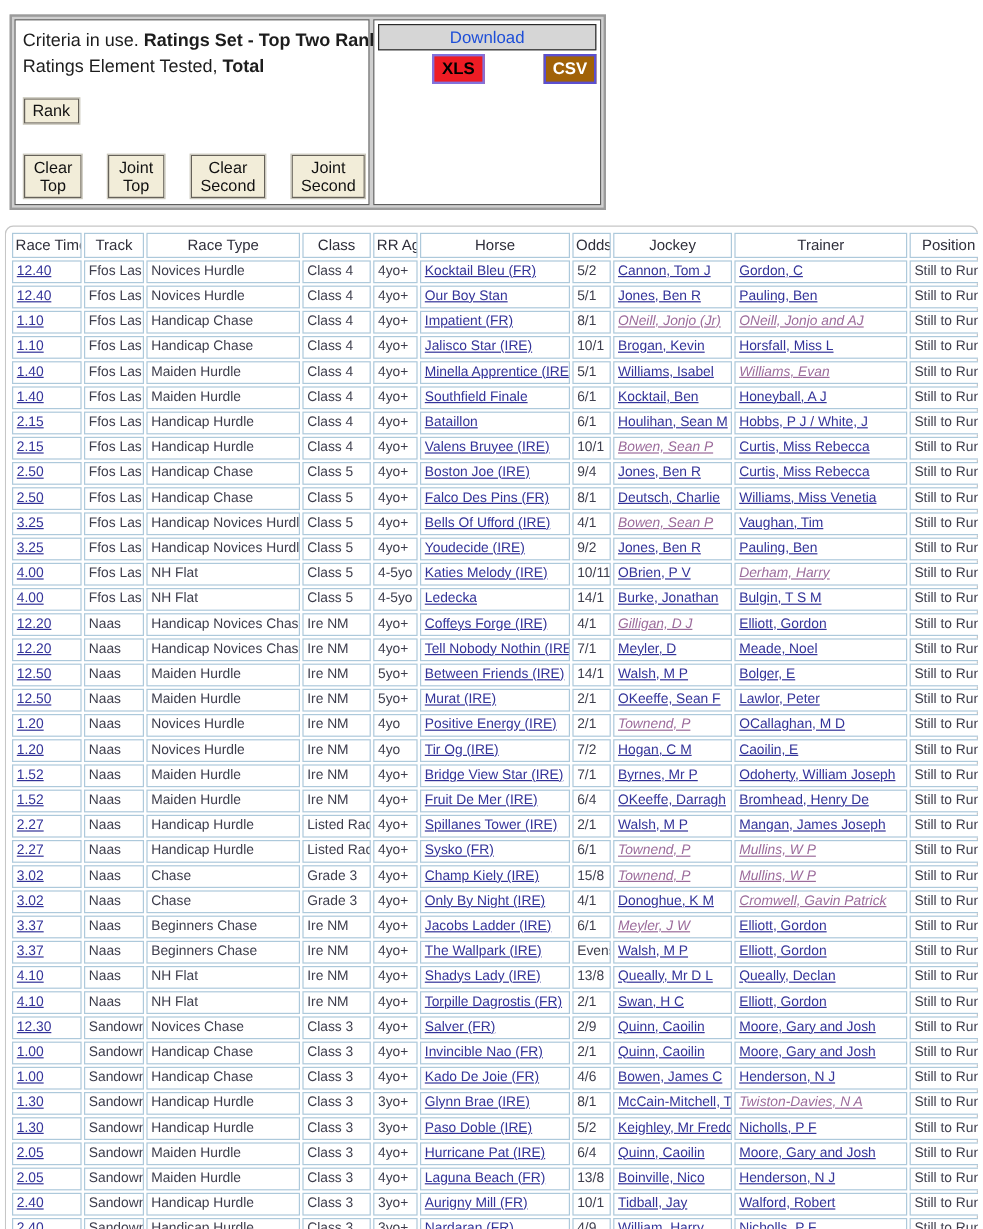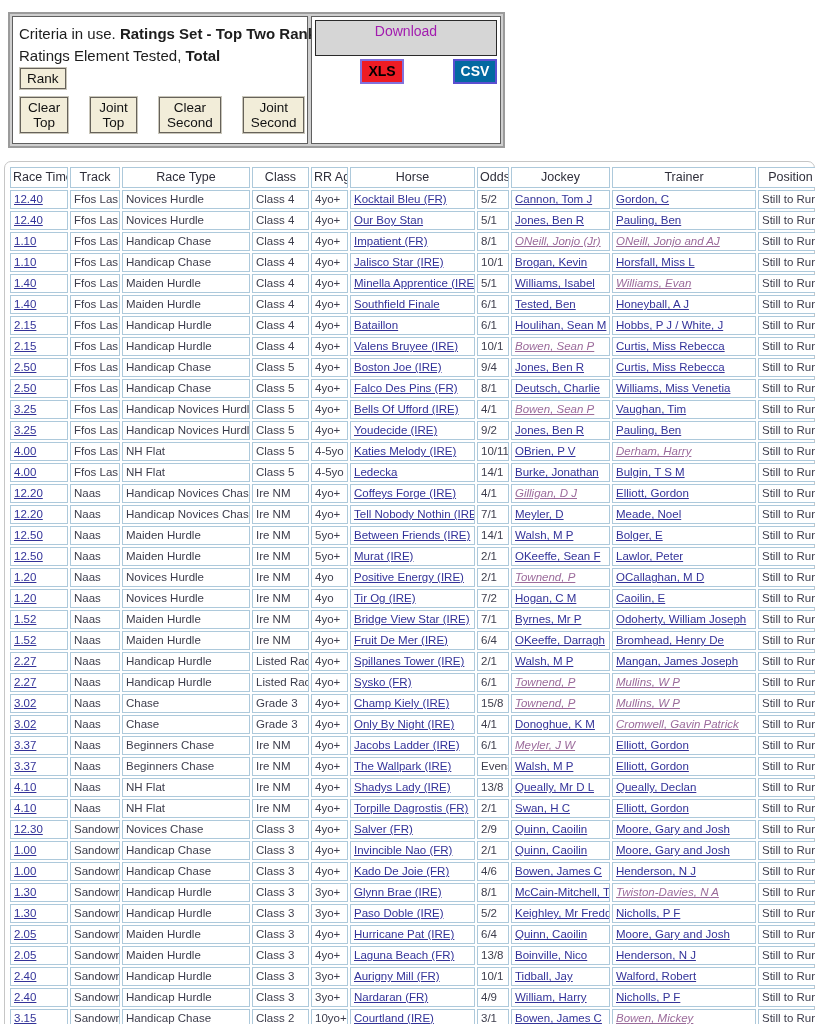--- a/index.html
+++ b/index.html
@@ -23,22 +23,22 @@
   }
   .criteria-cell {
     background: #fff;
     border: 1px solid #5f5f5f;
     flex: 1;
     padding: 6px 2px 4px 6px;
     min-width: 0;
   }
   .criteria-text { font-size: 15px; line-height: 1.45; white-space: nowrap; }
   .criteria-text b { font-weight: 700; }
-  .btn-rank-row { }
-  .btn-row { margin-top: 6px; display: flex; gap: 20px; }
+  .btn-rank-row { margin-top: 14px; }
+  .btn-row { margin-top: 24px; display: flex; gap: 20px; }
   button.beige {
     font-family: "Liberation Sans", sans-serif;
     font-size: 13.5px;
     color: #111;
     background: #f2edd9;
     border: 1px solid #66625a;
     outline: 1px solid #c9c6ba;
     padding: 2px 6px;
     margin: 1px;
     cursor: pointer;
@@ -47,35 +47,35 @@
     background: #fff;
     border: 1px solid #5f5f5f;
     width: 190px;
     padding: 3px;
   }
   .download-header {
     background: #d6d6d6;
     border: 1px solid #2a2a2a;
     text-align: center;
     font-size: 14px;
-    padding: 2px 0 16px 0;
-    color: #a21caf;
+    padding: 2px 0 2px 0;
+    color: #1d4ed8;
   }
   .download-btn-row { display: flex; gap: 4px; margin-top: 3px; }
   .dl-btn {
     flex: 1;
     text-align: center;
     font-size: 14px;
     font-weight: 700;
     padding: 2px 0 3px 0;
     cursor: pointer;
     margin-left: 45px;
   }
   .dl-xls { background: #ee1c24; color: #000; border: 2px solid #8372dd; }
-  .dl-csv { background: #0369a1; color: #fff; border: 2px solid #5b4fd0; }
+  .dl-csv { background: #a16207; color: #fff; border: 2px solid #5b4fd0; }
   .download-spacer { height: 56px; }
 
   
   .table-outer {
     margin-top: 13px;
     border: 1px solid #c6c6c6;
     border-radius: 7px;
     padding: 3px;
     width: 811px;
   }
@@ -229,21 +229,21 @@
     <td>Still to Run</td>
   </tr>
         <tr>
     <td><a>1.40</a></td>
     <td>Ffos Las</td>
     <td>Maiden Hurdle</td>
     <td>Class 4</td>
     <td>4yo+</td>
     <td><a>Southfield Finale</a></td>
     <td>6/1</td>
-    <td><a>Tested, Ben</a></td>
+    <td><a>Kocktail, Ben</a></td>
     <td><a>Honeyball, A J</a></td>
     <td>Still to Run</td>
   </tr>
         <tr>
     <td><a>2.15</a></td>
     <td>Ffos Las</td>
     <td>Handicap Hurdle</td>
     <td>Class 4</td>
     <td>4yo+</td>
     <td><a>Bataillon</a></td>

